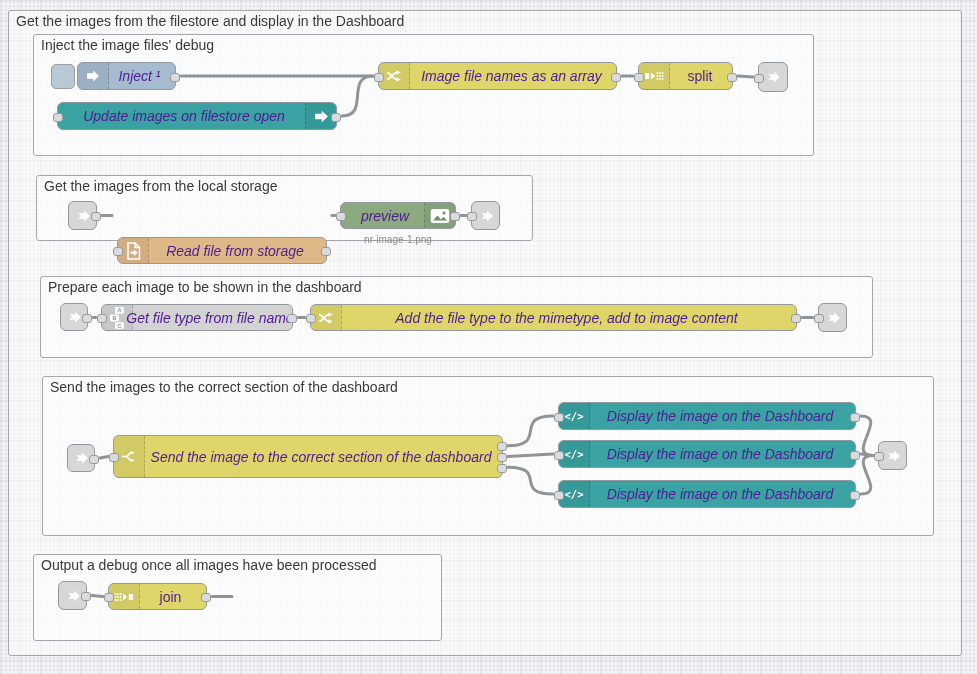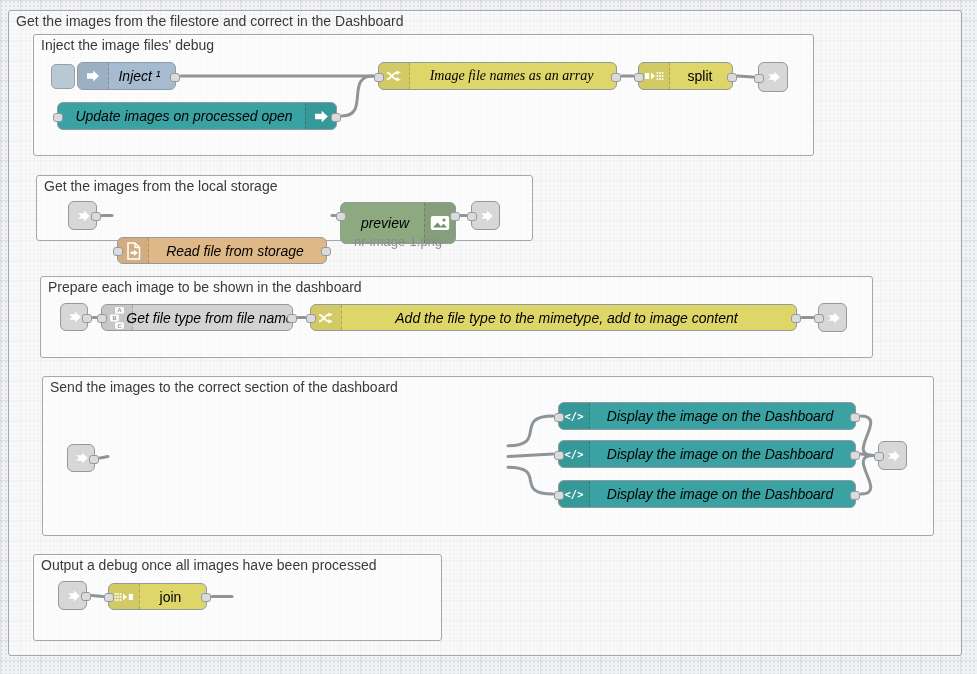--- a/index.html
+++ b/index.html
@@ -12,38 +12,38 @@
       radial-gradient(circle, rgba(150,156,170,0.18) 1px, transparent 1.3px);
     background-size:20px 20px,20px 20px,4px 4px;
     font-family:"Liberation Sans","DejaVu Sans",sans-serif;
   }
   .group{position:absolute;border:1px solid #a4a8ad;border-radius:3px;background:rgba(255,255,255,0.55);box-sizing:border-box;}
   .group-title{position:absolute;top:2px;left:7px;font-size:14px;color:#3a3a3a;white-space:nowrap;}
   svg.wires{position:absolute;left:0;top:0;}
   .node{position:absolute;border:1px solid #94999f;border-radius:6px;box-sizing:border-box;}
   .node.link{display:flex;align-items:center;justify-content:center;}
   .node-label{position:absolute;top:0;bottom:0;display:flex;align-items:center;justify-content:center;
-    font-size:14px;color:#000000;white-space:nowrap;}
+    font-size:14px;color:#4c1d95;white-space:nowrap;}
   .node-label.it{font-style:italic;}
   .icon-area{position:absolute;top:0;bottom:0;width:30px;display:flex;align-items:center;justify-content:center;background:rgba(0,0,0,0.055);}
   .icon-area.left{left:0;border-right:1px dashed rgba(0,0,0,0.18);border-radius:5px 0 0 5px;}
   .icon-area.right{right:0;border-left:1px dashed rgba(0,0,0,0.18);border-radius:0 5px 5px 0;}
   .icon-wrap{display:flex;align-items:center;justify-content:center;}
   .port{position:absolute;width:10px;height:9px;background:#d9dbdd;border:1px solid #999999;border-radius:3px;box-sizing:border-box;}
   .port.in{left:-5px;}
   .port.out{right:-5px;}
   .nbtn{position:absolute;width:24px;height:25px;border:1.5px solid #9a9fa4;border-radius:5px;box-sizing:border-box;}
-  .status{position:absolute;font-size:13px;color:#8c8c8c;text-align:center;white-space:nowrap;}
+  .status{position:absolute;font-size:10px;color:#8c8c8c;text-align:center;white-space:nowrap;}
 </style>
 </head>
 <body>
 
 <div id="stage">
     <div class="group" style="left: 8px; top: 10px; width: 954px; height: 646px;">
-      <span class="group-title">Get the images from the filestore and correct in the Dashboard</span>
+      <span class="group-title">Get the images from the filestore and display in the Dashboard</span>
     </div>
     <div class="group" style="left: 33px; top: 34px; width: 781px; height: 122px;">
       <span class="group-title">Inject the image files' debug</span>
     </div>
     <div class="group" style="left: 36px; top: 175px; width: 497px; height: 66px;">
       <span class="group-title">Get the images from the local storage</span>
     </div>
     <div class="group" style="left: 40px; top: 276px; width: 833px; height: 82px;">
       <span class="group-title">Prepare each image to be shown in the dashboard</span>
     </div>
@@ -87,38 +87,38 @@
       <span class="nbtn" style="background: rgb(185, 200, 213); top: 1px; left: -27px;"></span>
     </div>
     <div class="node" style="left: 57px; top: 102px; width: 280px; height: 28px; background: rgb(58, 162, 162);">
       <div class="icon-area right">
         <span class="icon-wrap">
           <svg width="17" height="17" viewBox="0 0 16 16">
             <path d="M2 5.3h6.2V2.6L14 8l-5.8 5.4v-2.7H2z" fill="#fff"></path>
           </svg>
         </span>
       </div>
-      <span class="node-label it" style="left: 8px; right: 34px;">Update images on processed open</span>
+      <span class="node-label it" style="left: 8px; right: 34px;">Update images on filestore open</span>
       <span class="port in" style="top: 9.5px;"></span>
       <span class="port out" style="top: 9.5px;"></span>
     </div>
     <div class="node" style="left: 378px; top: 62px; width: 239px; height: 28px; background: rgb(223, 214, 106);">
       <div class="icon-area left">
         <span class="icon-wrap">
           <svg width="17" height="16" viewBox="0 0 17 16">
             <g stroke="#fff" stroke-width="1.7" fill="none">
               <path d="M1 4.6c3.8 0 5.6 6.8 9.8 6.8"></path>
               <path d="M1 11.4c3.8 0 5.6-6.8 9.8-6.8"></path>
             </g>
             <path d="M10.4 2.4l4.4 2.2-4.4 2.2z" fill="#fff"></path>
             <path d="M10.4 9.2l4.4 2.2-4.4 2.2z" fill="#fff"></path>
           </svg>
         </span>
       </div>
-      <span class="node-label it" style="left: 36px; right: 8px; font-family: Liberation Serif, serif;">Image file names as an array</span>
+      <span class="node-label it" style="left: 36px; right: 8px;">Image file names as an array</span>
       <span class="port in" style="top: 9.5px;"></span>
       <span class="port out" style="top: 9.5px;"></span>
     </div>
     <div class="node" style="left: 638px; top: 62px; width: 95px; height: 28px; background: rgb(223, 214, 106);">
       <div class="icon-area left">
         <span class="icon-wrap">
           <svg width="20" height="14" viewBox="0 0 20 14">
             <rect x="1" y="4" width="4.2" height="6" fill="#fff"></rect>
             <path d="M7 3.4v7.2L11 7z" fill="#fff"></path>
             <g fill="#fff">
@@ -166,21 +166,21 @@
             <path d="M2 1h7l4.5 4.5V17H2z" fill="none" stroke="#fff" stroke-width="1.5"></path>
             <path d="M9 1v4.5h4.5" fill="none" stroke="#fff" stroke-width="1.3"></path>
             <path d="M4.6 9.6h3.4V7.7l3.8 3.1-3.8 3.1V12H4.6z" fill="#fff"></path>
           </svg>
         </span>
       </div>
       <span class="node-label it" style="left: 34px; right: 8px;">Read file from storage</span>
       <span class="port in" style="top: 9px;"></span>
       <span class="port out" style="top: 9px;"></span>
     </div>
-    <div class="node" style="left: 340px; top: 202px; width: 116px; height: 42px; background: rgb(140, 169, 128);">
+    <div class="node" style="left: 340px; top: 202px; width: 116px; height: 27px; background: rgb(140, 169, 128);">
       <div class="icon-area right">
         <span class="icon-wrap">
           <svg width="20" height="16" viewBox="0 0 20 16">
             <rect x="0.8" y="1" width="18.4" height="14" rx="2" fill="#fff"></rect>
             <path d="M3 12.6l4.5-5 3.5 3.8 2.5-2.6 3.5 3.8z" fill="#6f8f66"></path>
             <circle cx="14" cy="4.9" r="1.5" fill="#6f8f66"></circle>
           </svg>
         </span>
       </div>
       <span class="node-label it" style="left: 8px; right: 34px;">preview</span>
@@ -256,20 +256,40 @@
     </div>
     <div class="node link" style="left: 67px; top: 444px; width: 28px; height: 28px; background: rgb(215, 215, 215);">
       <span class="icon-wrap">
         <span class="icon-wrap">
           <svg width="18" height="16" viewBox="0 0 18 16">
             <path d="M4.2 5.3h5.8V2.6L15.8 8 10 13.4v-2.7H4.2L7 8z" fill="#fff"></path>
           </svg>
         </span>
       </span>
       <span class="port out" style="top: 9.5px;"></span>
+    </div>
+    <div class="node" style="left: 113px; top: 435px; width: 390px; height: 43px; background: rgb(223, 214, 106);">
+      <div class="icon-area left">
+        <span class="icon-wrap">
+          <svg width="16" height="17" viewBox="0 0 16 16">
+            <g stroke="#fff" stroke-width="1.6" fill="none">
+              <path d="M1 8h4"></path>
+              <path d="M5 8c2.6 0 2.6-3.7 5-3.7"></path>
+              <path d="M5 8c2.6 0 2.6 3.7 5 3.7"></path>
+            </g>
+            <path d="M9.6 2.5l4.2 1.8-4.2 1.8z" fill="#fff"></path>
+            <path d="M9.6 9.9l4.2 1.8-4.2 1.8z" fill="#fff"></path>
+          </svg>
+        </span>
+      </div>
+      <span class="node-label it" style="left: 34px; right: 8px;">Send the image to the correct section of the dashboard</span>
+      <span class="port in" style="top: 17px;"></span>
+      <span class="port out" style="top: 6.25px;"></span>
+      <span class="port out" style="top: 17px;"></span>
+      <span class="port out" style="top: 27.75px;"></span>
     </div>
     <div class="node" style="left: 558px; top: 402px; width: 298px; height: 28px; background: rgb(58, 162, 162);">
       <div class="icon-area left">
         <span class="icon-wrap">
           <svg width="22" height="14" viewBox="0 0 22 14">
             <text x="11" y="11" font-family="DejaVu Sans Mono, monospace" font-size="10.5" font-weight="bold" fill="#fff" text-anchor="middle">&lt;/&gt;</text>
           </svg>
         </span>
       </div>
       <span class="node-label it" style="left: 34px; right: 8px;">Display the image on the Dashboard</span>

